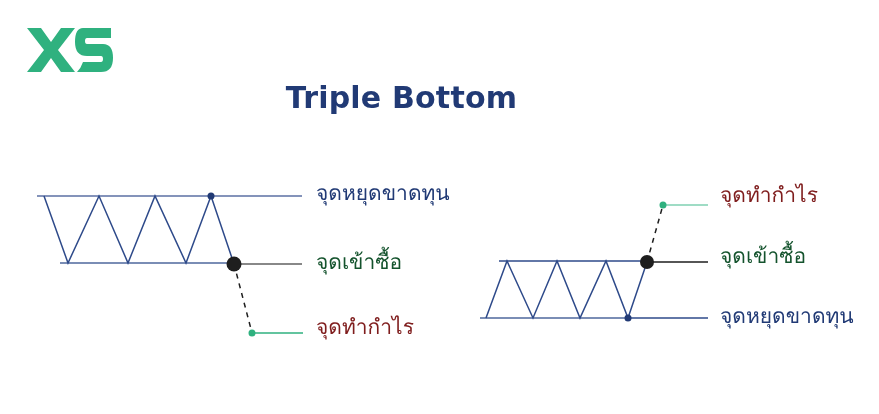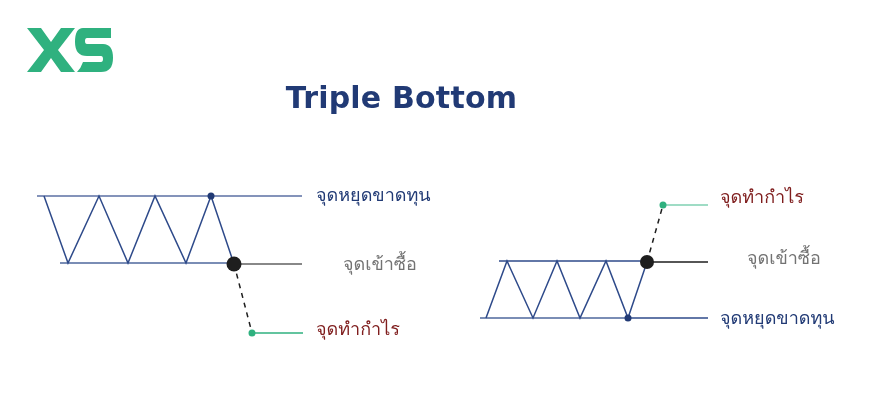--- a/index.html
+++ b/index.html
@@ -8,25 +8,25 @@
       overflow: hidden; font-family: "DejaVu Sans", sans-serif;
     }
     .logo { position: absolute; left: 25px; top: 24px; width: 90px; height: 52px; }
     .title {
       position: absolute; left: 0; top: 80px; width: 803px; text-align: center;
       font-family: "DejaVu Sans", sans-serif; font-weight: bold; font-size: 30px;
       color: #213a75; letter-spacing: 0.2px;
     }
     svg.diagram { position: absolute; left: 0; top: 0; }
     .label {
-      position: absolute; font-family: Liberation Sans, sans-serif; font-size: 18px;
+      position: absolute; font-family: Liberation Mono, monospace; font-size: 21px;
       white-space: nowrap; line-height: 22px;
     }
     .navy { color: #213a75; }
-    .dark { color: #737373; margin-left: 27px; }
+    .dark { color: #14532d; }
     .green { color: #7f1d1d; }
   </style>
 </head>
 <body>
 
 <svg class="logo" viewBox="0 0 90 52">
   <g fill="#2fb17f">
 
     <polygon points="2,4 16,4 26,18 36,4 50,4 33,26 50,48 36,48 26,34 16,48 2,48 19,26"></polygon>
 

